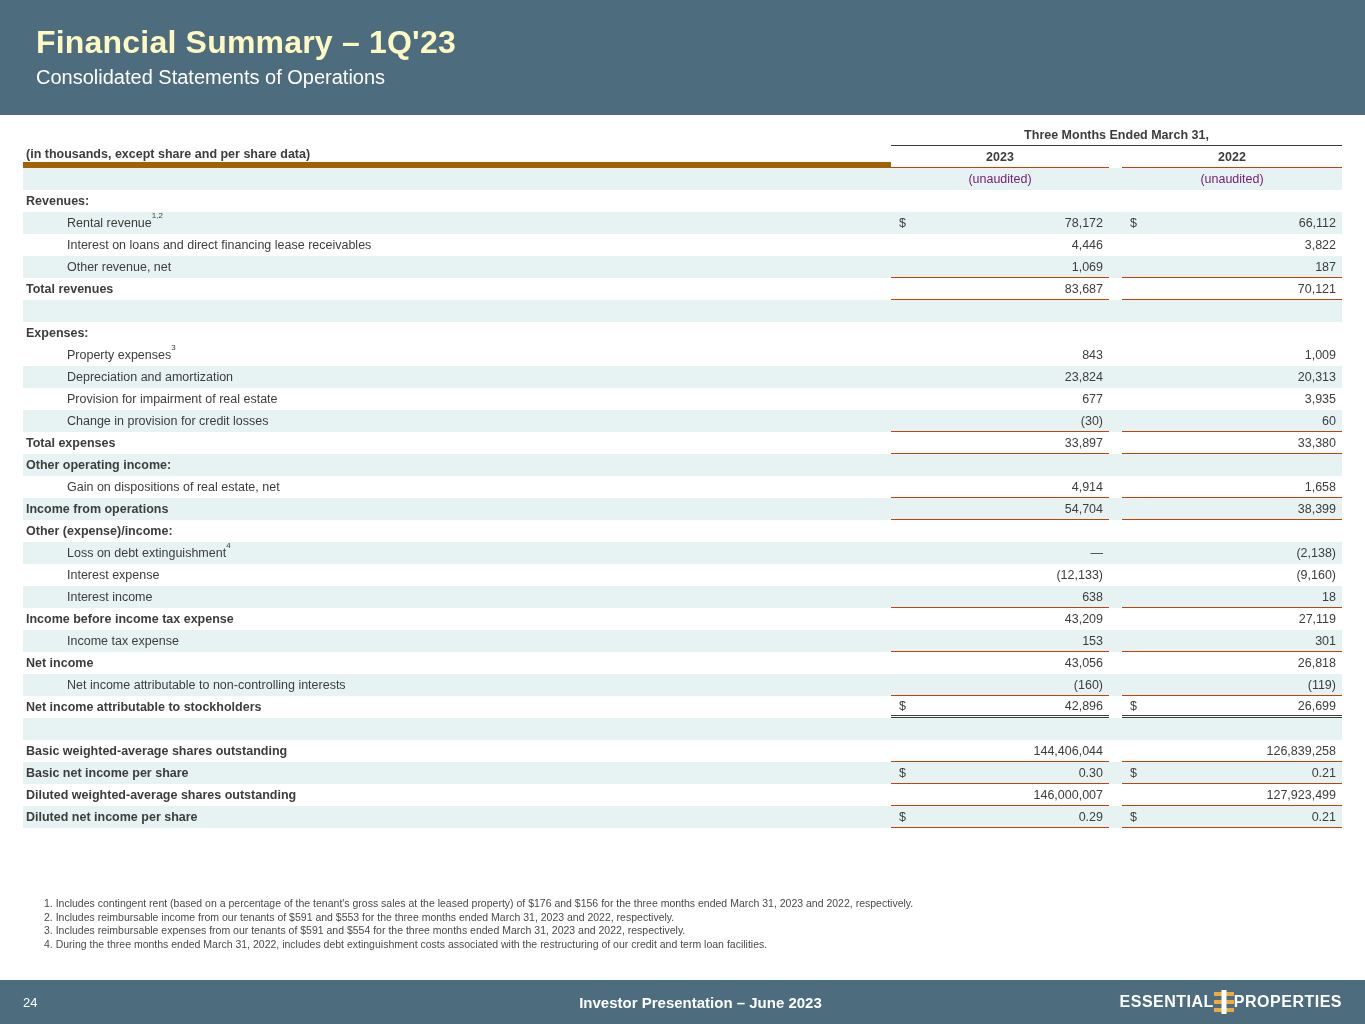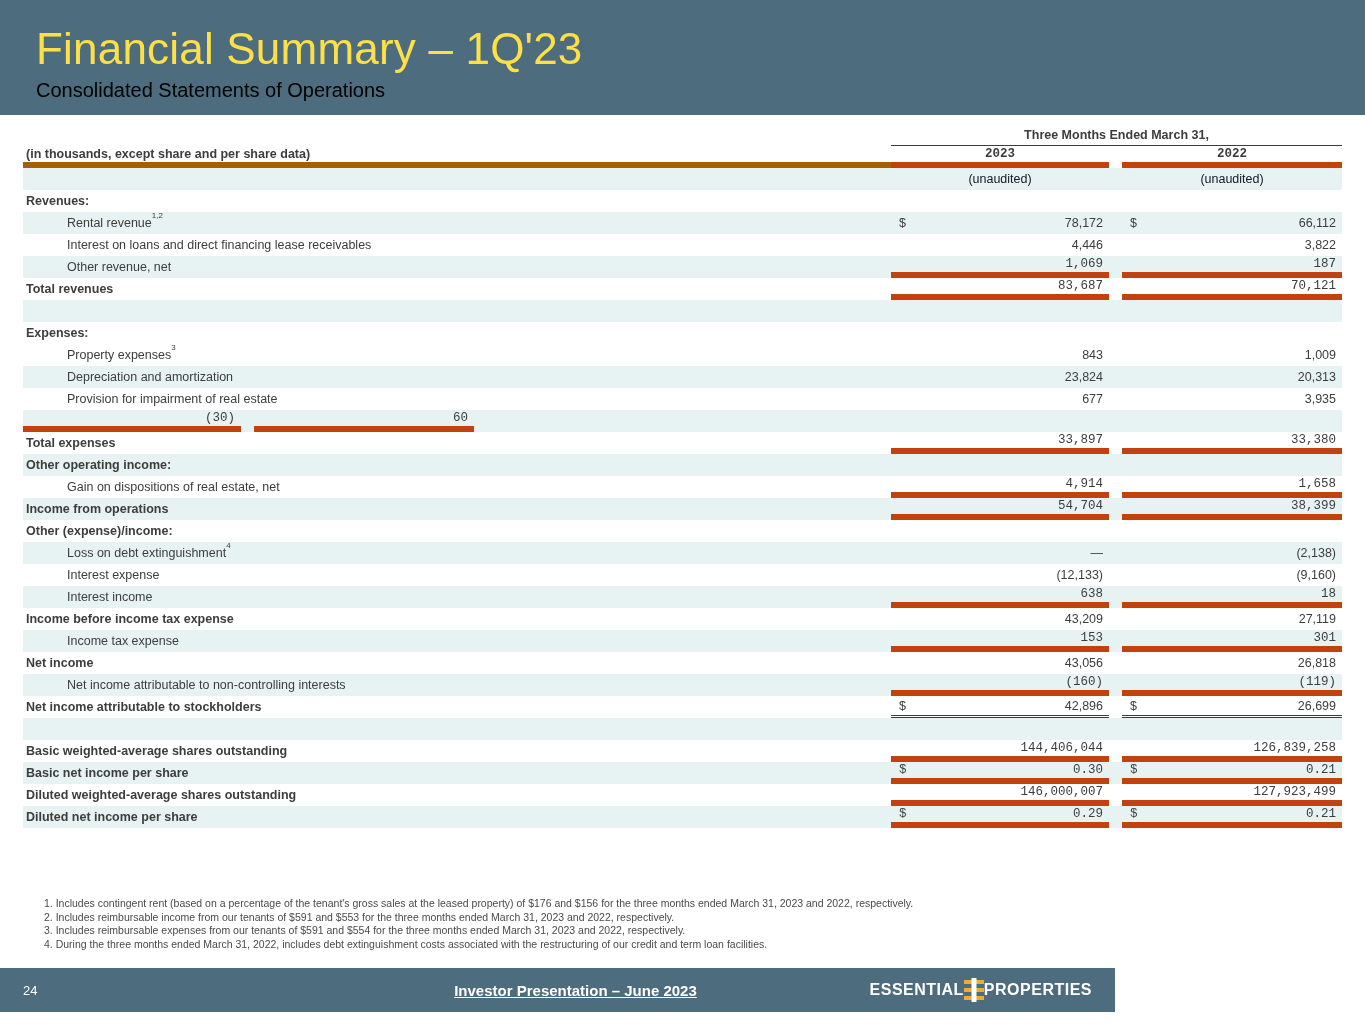--- a/index.html
+++ b/index.html
@@ -12,64 +12,64 @@
     color:#3d3d3d;
   }
   .slide { position:absolute; inset:0; }
 
   
   .slide-header {
     background:#4d6c7d;
     height:115px;
     padding:24px 0 0 36px;
   }
-  .title { color:#fde047; font-size:44px; font-weight:normal; letter-spacing:0.2px; }
-  .subtitle { color:#000000; font-size:20px; margin-top:5px; }
+  .title { color:#fef9c3; font-size:32px; font-weight:bold; letter-spacing:0.2px; }
+  .subtitle { color:#ffffff; font-size:20px; margin-top:5px; }
 
   
   .table-wrap {
     position:absolute; left:23px; top:124px; width:1319px;
     font-size:12.5px;
   }
   .row { display:flex; height:22px; align-items:center; }
   .row.stripe { background:#e7f3f2; }
   .bold { font-weight:bold; }
   .label-cell { flex:1; padding-left:3px; align-self:stretch; display:flex; align-items:center; }
   .label-cell.indent { padding-left:16px;margin-left:28px; }
   .label-cell sup { font-size:8px; vertical-align:super; line-height:0; position:relative; top:-4px; }
   .vcol {
     width:218px; align-self:stretch; position:relative;
     display:flex; align-items:center; justify-content:flex-end;
     padding:0 6px 0 8px;
   }
   .vcol.v2 { width:220px;text-align:right; }
   .gap { width:13px; align-self:stretch; }
   .vcol .dollar { position:absolute; left:8px; }
-  .u1 { border-bottom:6px solid #c2410c;font-family:Liberation Mono, monospace; }
+  .u1 { border-bottom:1px solid #c2410c; }
   .u2 { border-bottom:3px double #3c3c3c; }
   .group-span {
     width:451px; align-self:stretch;
     display:flex; align-items:center; justify-content:center;
     font-weight:bold; border-bottom:1px solid #3c3c3c;
   }
   .year-cell { justify-content:center; font-weight:bold; padding:0; }
-  .unaud { justify-content:center; padding:0; color:#0f172a; }
+  .unaud { justify-content:center; padding:0; color:#701a75; }
   .left-hdr { border-bottom:6px solid #a16207; font-weight:bold; }
 
   
   .footnotes {
     position:absolute; left:44px; top:897px; width:1000px;
     font-size:10.5px; line-height:13.5px; color:#4a4a4a;
   }
 
   
   .slide-footer {
-    position:absolute; left:0; bottom:12px; width:1115px; height:44px;
+    position:absolute; left:0; bottom:0; width:1365px; height:44px;
     background:#4d6c7d; color:#ffffff;
-    display:flex; align-items:center;text-decoration:underline;
+    display:flex; align-items:center;
   }
   .page-num { position:absolute; left:23px; font-size:13px; }
   .footer-center { width:100%; text-align:center; font-size:15px; font-weight:bold;margin-left:36px; }
   .logo {
     position:absolute; right:23px; display:flex; align-items:center; 
     font-size:16px; font-weight:bold; letter-spacing:0.5px;
   }
   .logo svg { display:block; }
 </style>
 </head>
@@ -218,20 +218,23 @@
           </div>
           <div class="vcol">
             <span class="amt">677</span>
           </div>
           <div class="gap"></div>
           <div class="vcol v2">
             <span class="amt">3,935</span>
           </div>
         </div>
         <div class="row stripe">
+          <div class="label-cell indent">
+            <span>Change in provision for credit losses</span>
+          </div>
           <div class="vcol u1">
             <span class="amt">(30)</span>
           </div>
           <div class="gap"></div>
           <div class="vcol v2 u1">
             <span class="amt">60</span>
           </div>
         </div>
         <div class="row">
           <div class="label-cell bold">

